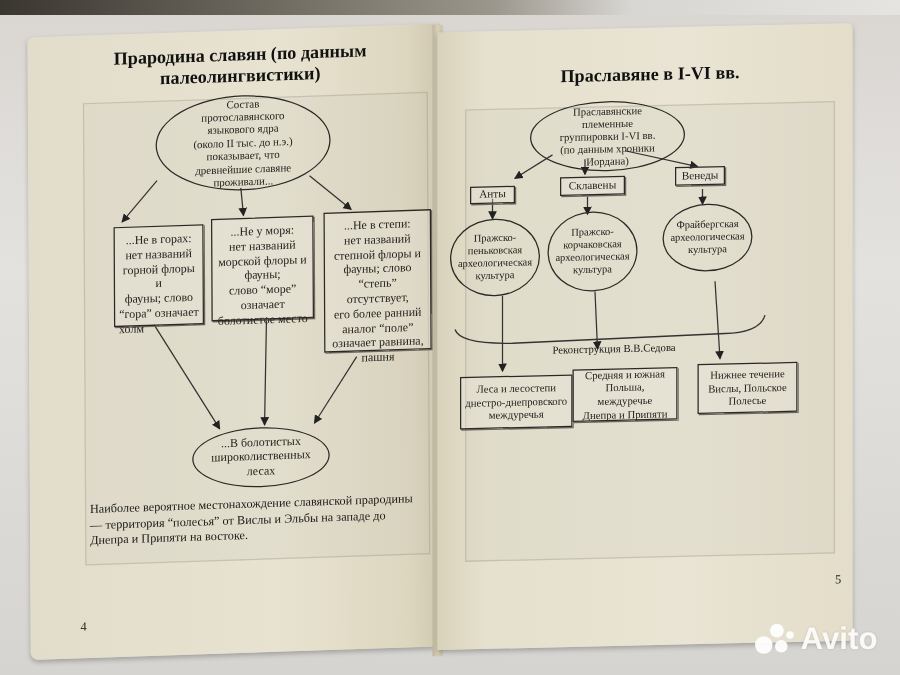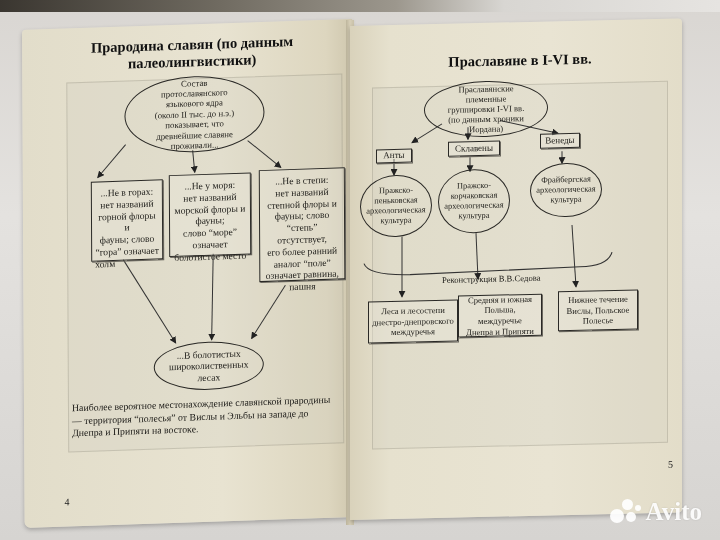--- a/index.html
+++ b/index.html
@@ -62,21 +62,21 @@
   .page-num { position: absolute; font-size: 10px; color: #222; }
   svg.links { position: absolute; left: 0; top: 0; overflow: visible; }
   .ghost-frame {
     position: absolute; border: 1px solid rgba(120,115,100,0.25);
     background: rgba(200,198,190,0.18);
   }
   .watermark {
     position: absolute; right: 18px; bottom: 14px;
     display: flex; align-items: center; gap: 4px;
     color: rgba(255,255,255,0.92);
-    font-family: Liberation Serif, serif; font-weight: bold; font-size: 25px;
+    font-family: Liberation Sans, sans-serif; font-weight: bold; font-size: 25px;
     text-shadow: 0 0 2px rgba(0,0,0,0.15);
   }
   .wm-dots { position: relative; width: 32px; height: 26px; }
   .wm-dots span { position: absolute; border-radius: 50%; background: rgba(255,255,255,0.92); }
 </style>
 </head>
 <body>
 
 <div class="backdrop-top"></div>
 

